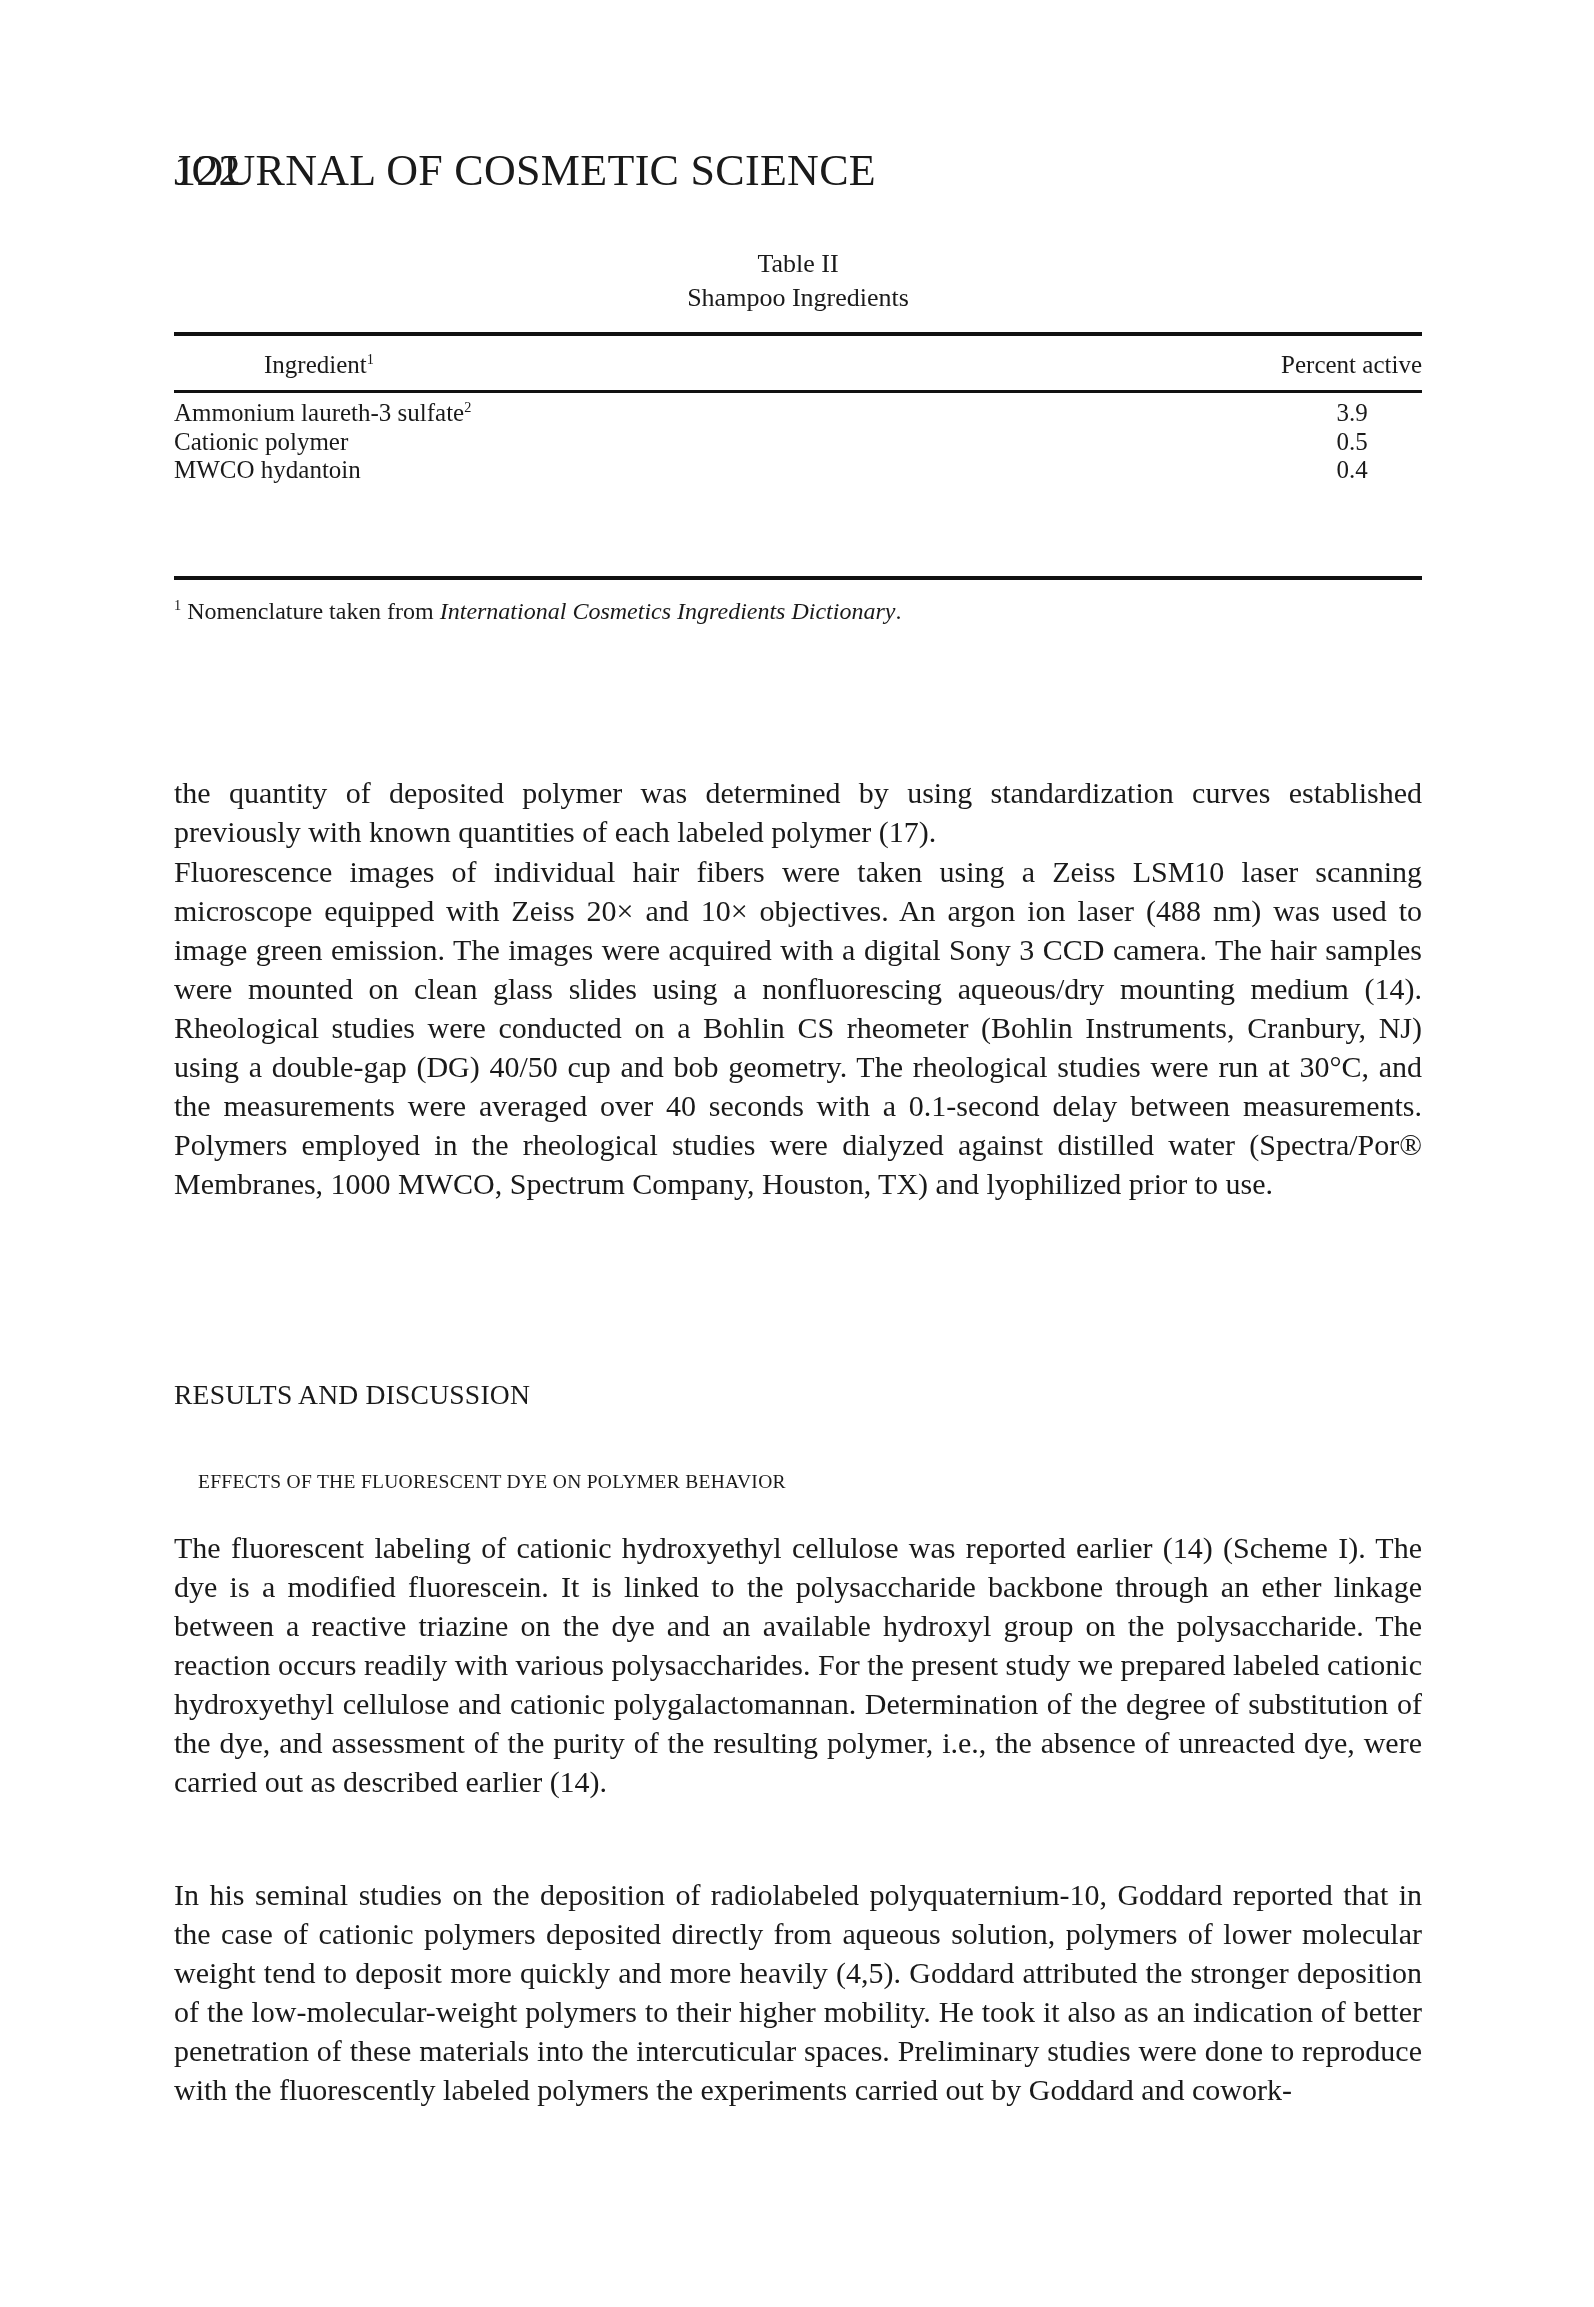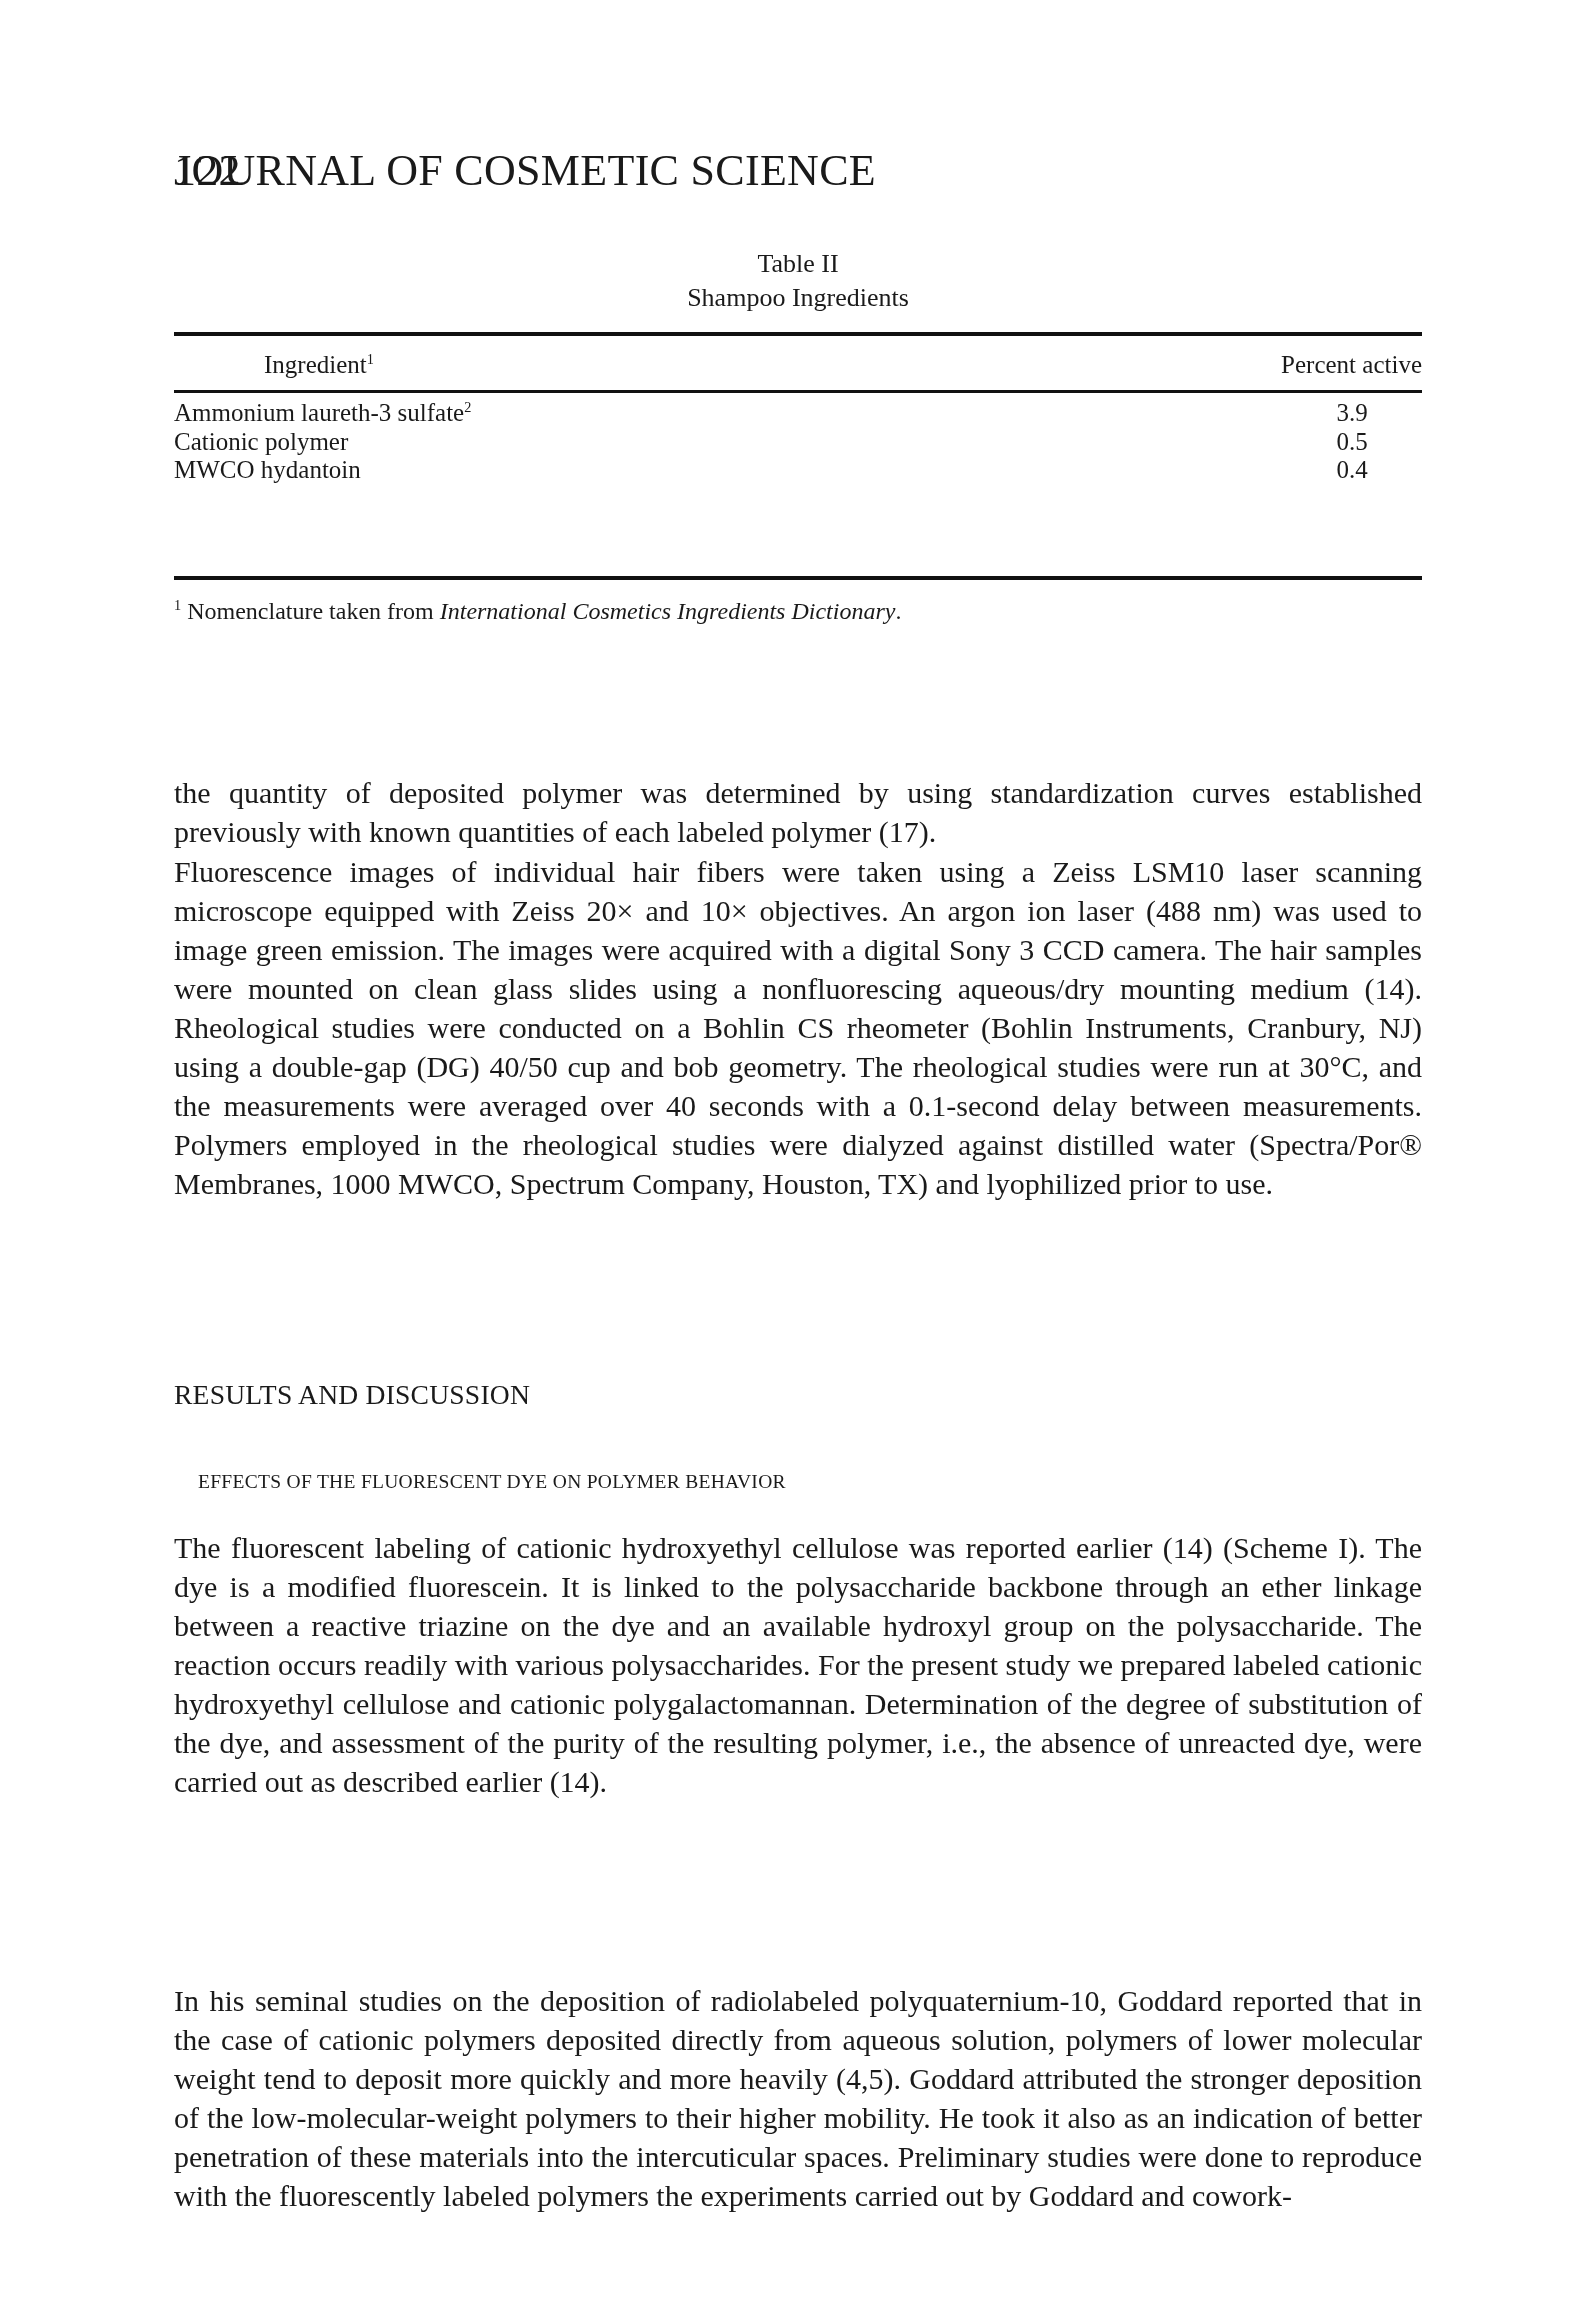--- a/index.html
+++ b/index.html
@@ -140,21 +140,21 @@
     }
     .h-sub {
       position: absolute;
       top: 1471px;
       left: 0;
       font-size: 19.5px;
       letter-spacing: 0.3px;
       margin-left: 24px;
     }
     .p3 { position: absolute; top: 1528px; left: 0; width: 1248px; }
-    .p4 { position: absolute; top: 1981px; left: 0; width: 1248px; }
+    .p4 { position: absolute; top: 1875px; left: 0; width: 1248px; }
   </style>
 </head>
 <body>
 
 <div class="page">
 
   <div class="running-head">
     <span class="page-num">122</span>
     <span class="journal">JOURNAL OF COSMETIC SCIENCE</span>
   </div>

